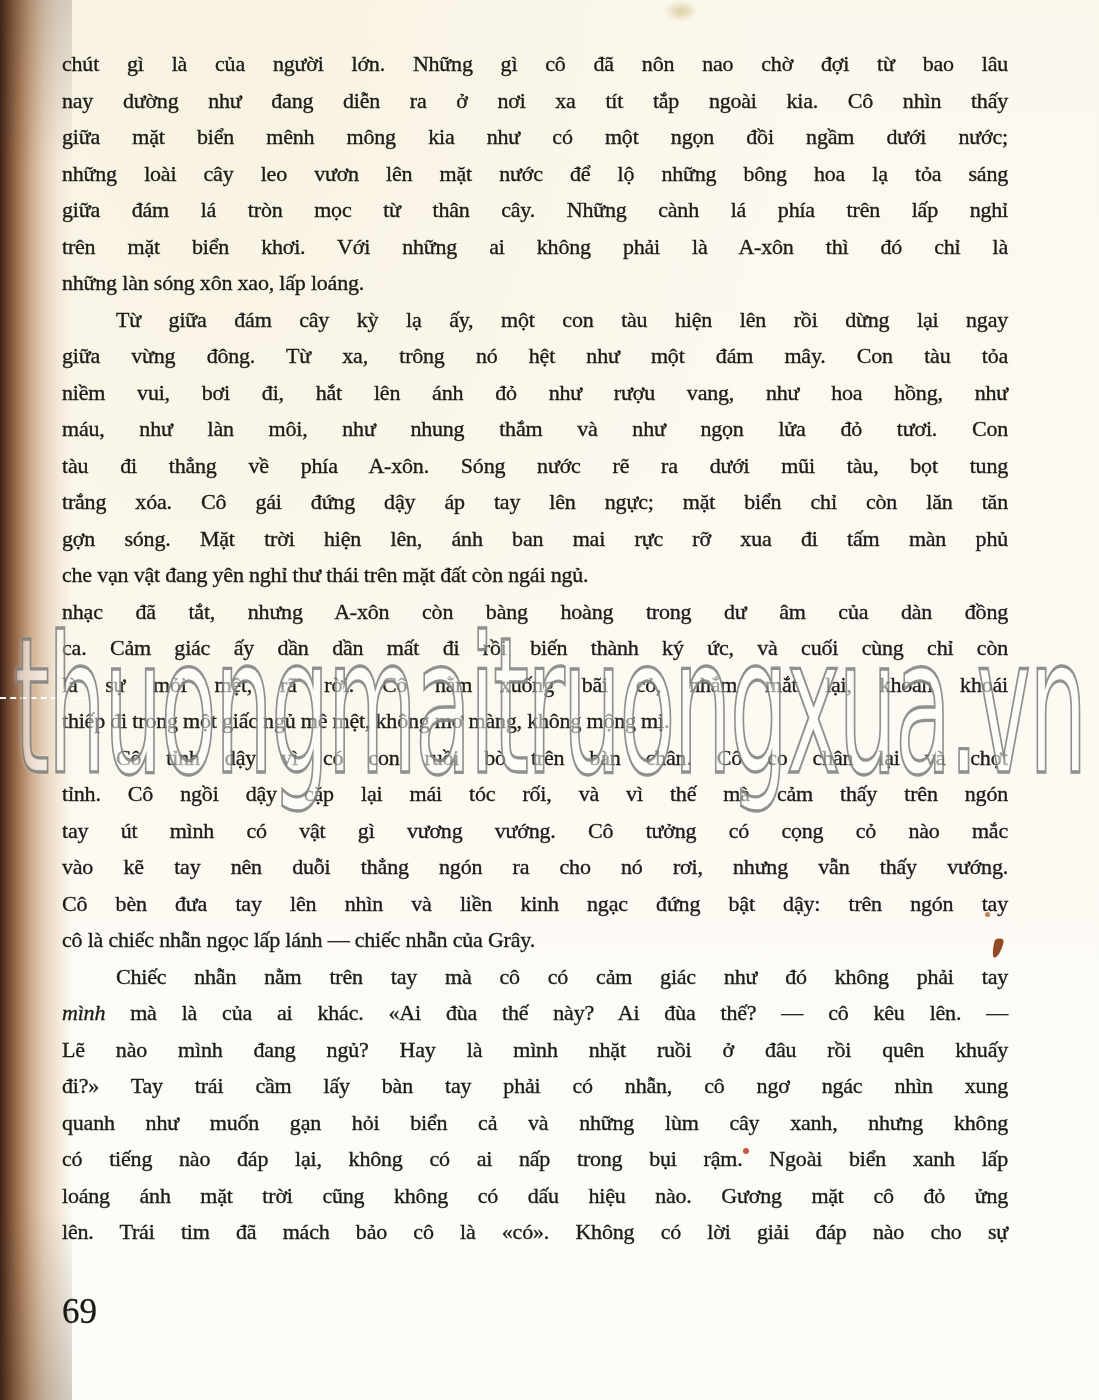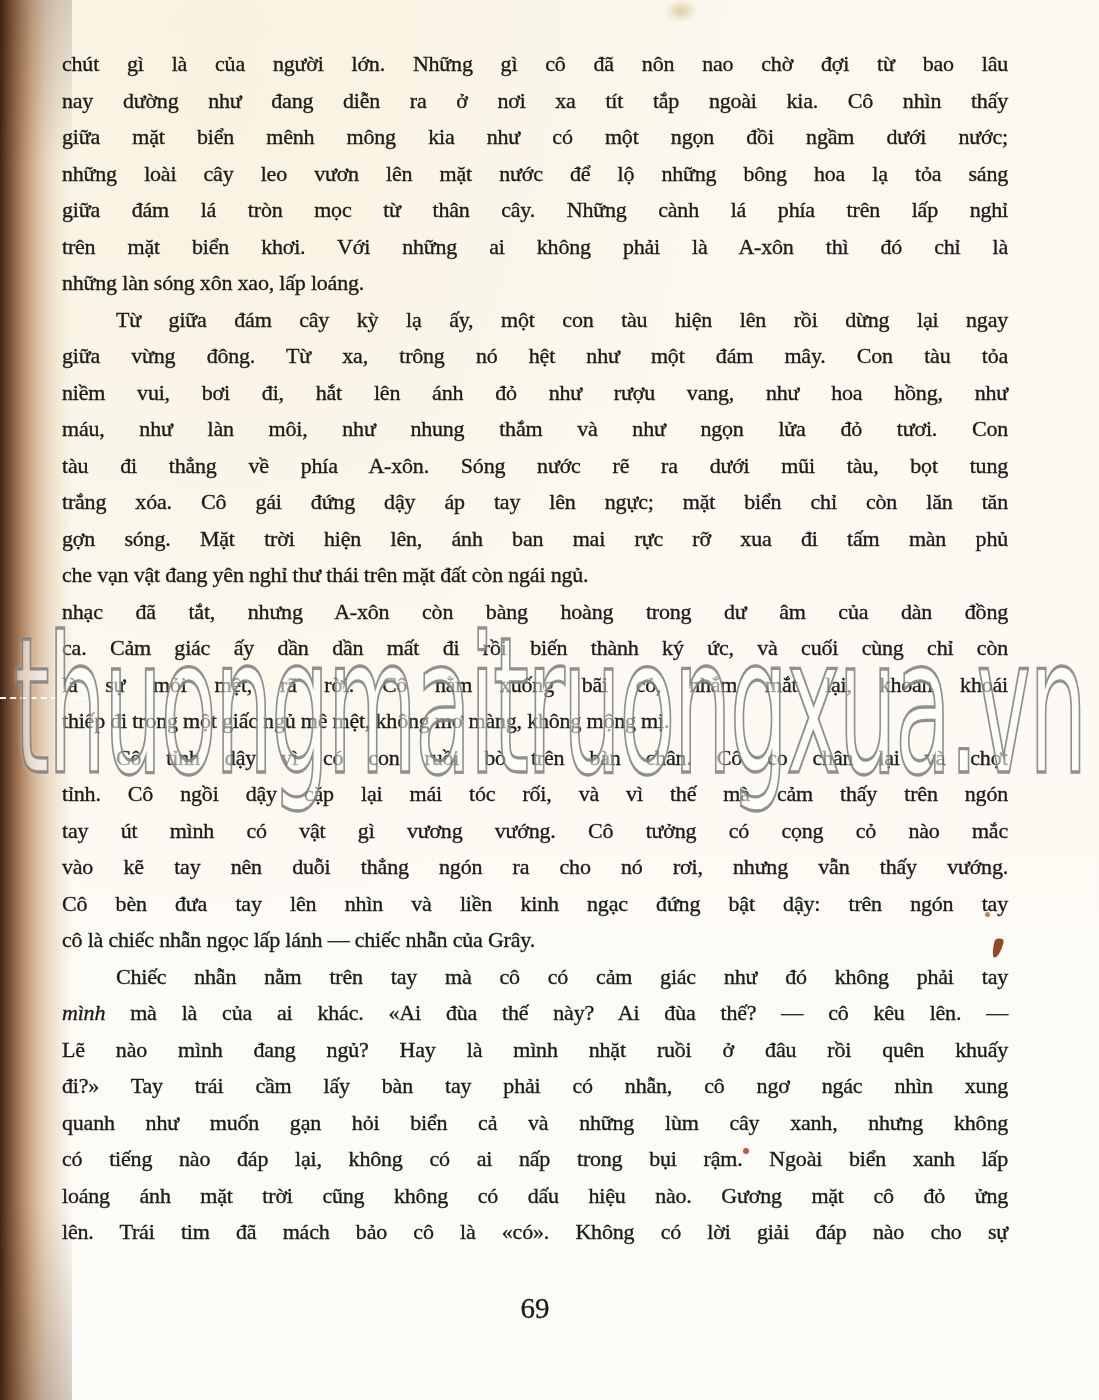--- a/index.html
+++ b/index.html
@@ -32,21 +32,21 @@
     font-size:22px;line-height:36.5px;letter-spacing:-0.2px;
     white-space:normal;
     text-align:justify;text-align-last:justify;
     -webkit-text-stroke:0.35px #1c1b18;
   }
   .line.end{text-align-last:left;font-family:Liberation Serif, serif;}
   .line.ind{padding-left:54px;}
   .line em{font-style:italic;}
   .pagenum{
     position:absolute;left:62px;top:1292px;width:946px;
-    text-align:center;font-size:29px;-webkit-text-stroke:0.3px #1c1b18;
+    text-align:left;font-size:35px;-webkit-text-stroke:0.3px #1c1b18;
   }
   
   .watermark{
     position:absolute;left:0;top:0;width:1099px;height:1400px;pointer-events:none;border-radius:31px;
   }
   .wm-text{
     position:absolute;left:50%;top:707px;
     transform:translate(-50%,-50%) scale(1.0,2.05);
     white-space:nowrap;
     font-family:"DejaVu Sans", sans-serif;

